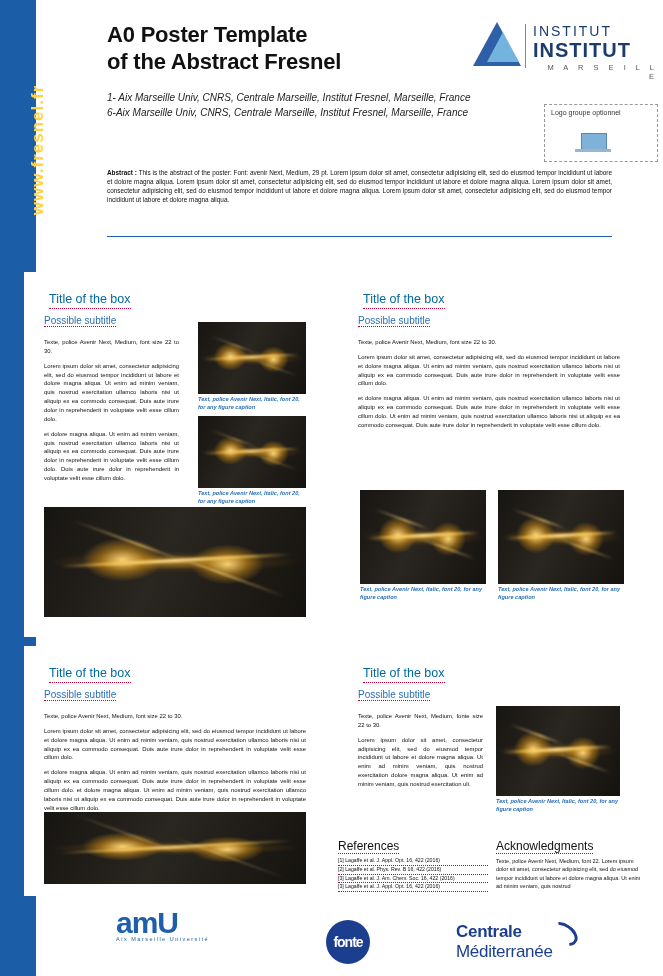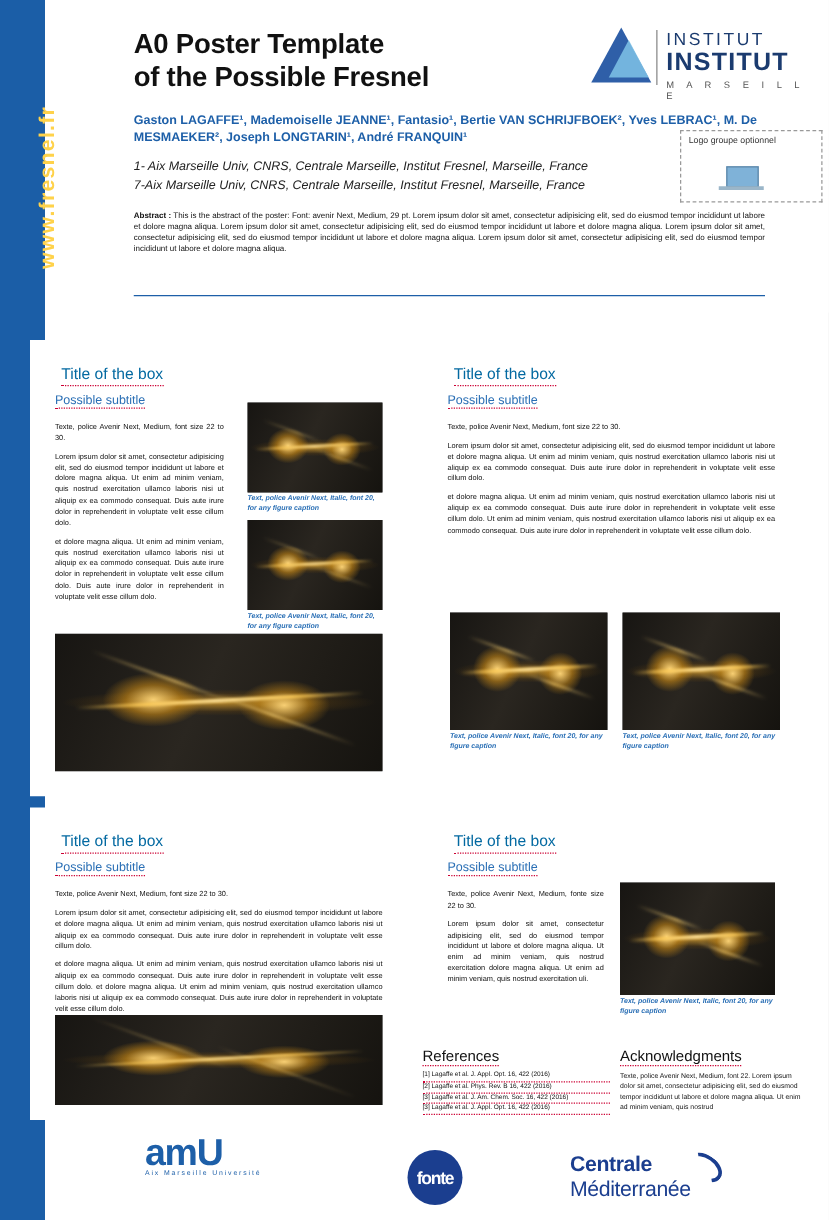--- a/index.html
+++ b/index.html
@@ -74,21 +74,21 @@
     position:absolute;left:14px;top:14px;width:0;height:0;
     border-left:16px solid transparent;border-right:16px solid transparent;
     border-bottom:30px solid #7fc3e8;
     opacity:.85;
   }
   .logo-fresnel .lbar{
     position:absolute;left:52px;top:6px;width:1px;height:44px;background:#888;
   }
   .logo-fresnel .l1{position:absolute;left:60px;top:5px;font-size:14px;letter-spacing:2px;color:#1b3b6f;}
   .logo-fresnel .l2{position:absolute;left:60px;top:21px;font-size:20px;font-weight:bold;letter-spacing:1px;color:#1b3b6f;}
-  .logo-fresnel .l3{position:absolute;left:60px;top:45px;font-size:7.5px;letter-spacing:4px;color:#555;}
+  .logo-fresnel .l3{position:absolute;left:60px;top:45px;font-size:7.5px;letter-spacing:4px;color:#555;text-align:right;}
   .logo-opt{
     position:absolute;right:18px;top:104px;width:112px;height:56px;
     border:1px dashed #999;background:#fff;
   }
   .logo-opt .cap{
     position:absolute;left:6px;top:4px;font-size:7px;color:#333;line-height:1.25;
   }
   .logo-opt .mon{
     position:absolute;left:30px;top:28px;width:30px;height:20px;
   }
@@ -174,25 +174,24 @@
 <div class="poster">
 
   <div class="sidebar">
     <div class="vurl">www.fresnel.fr</div>
   </div>
 
   <div class="header">
     <div class="header-inner">
       <div class="title">
         <div>A0 Poster Template</div>
-        <div>of the Possible Fresnel</div>
-      </div>
-      <div class="authors">Gaston LAGAFFE¹, Mademoiselle JEANNE¹, Fantasio¹, Bertie VAN SCHRIJFBOEK²,  Yves LEBRAC¹, M. De MESMAEKER², Joseph LONGTARIN¹, André FRANQUIN¹</div>
+        <div>of the Abstract Fresnel</div>
+      </div>
       <div class="affil">1- Aix Marseille Univ, CNRS, Centrale Marseille, Institut Fresnel, Marseille, France</div>
-      <div class="affil">7-Aix Marseille Univ, CNRS, Centrale Marseille, Institut Fresnel, Marseille, France</div>
+      <div class="affil">6-Aix Marseille Univ, CNRS, Centrale Marseille, Institut Fresnel, Marseille, France</div>
     </div>
 
     <div class="abstract">
       <b>Abstract :</b>
       <span>This is the abstract of the poster: Font: avenir Next, Medium, 29 pt. Lorem ipsum dolor sit amet, consectetur adipisicing elit, sed do eiusmod tempor incididunt ut labore et dolore magna aliqua. Lorem ipsum dolor sit amet, consectetur adipisicing elit, sed do eiusmod tempor incididunt ut labore et dolore magna aliqua. Lorem ipsum dolor sit amet, consectetur adipisicing elit, sed do eiusmod tempor incididunt ut labore et dolore magna aliqua. Lorem ipsum dolor sit amet, consectetur adipisicing elit, sed do eiusmod tempor incididunt ut labore et dolore magna aliqua.</span>
     </div>
     <div class="rule"></div>
 
     <div class="logo-fresnel">
       <div class="tri"></div>

